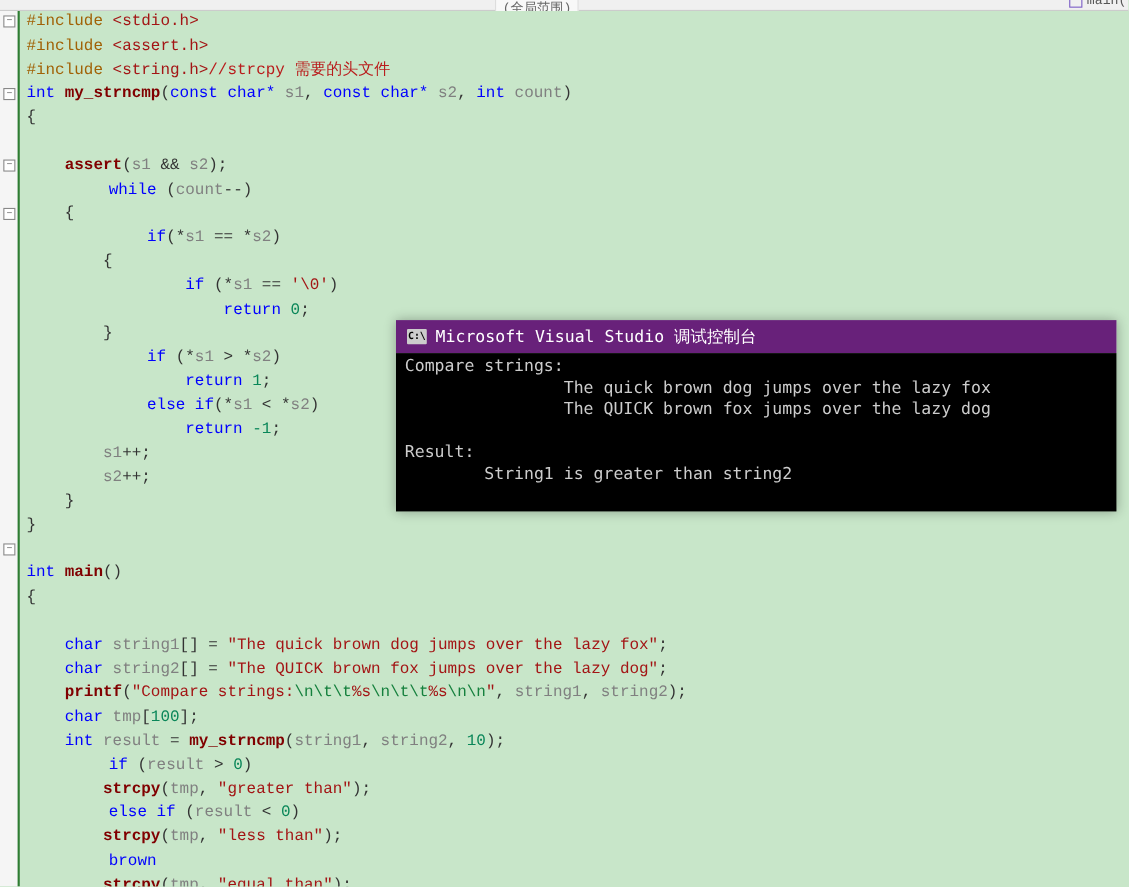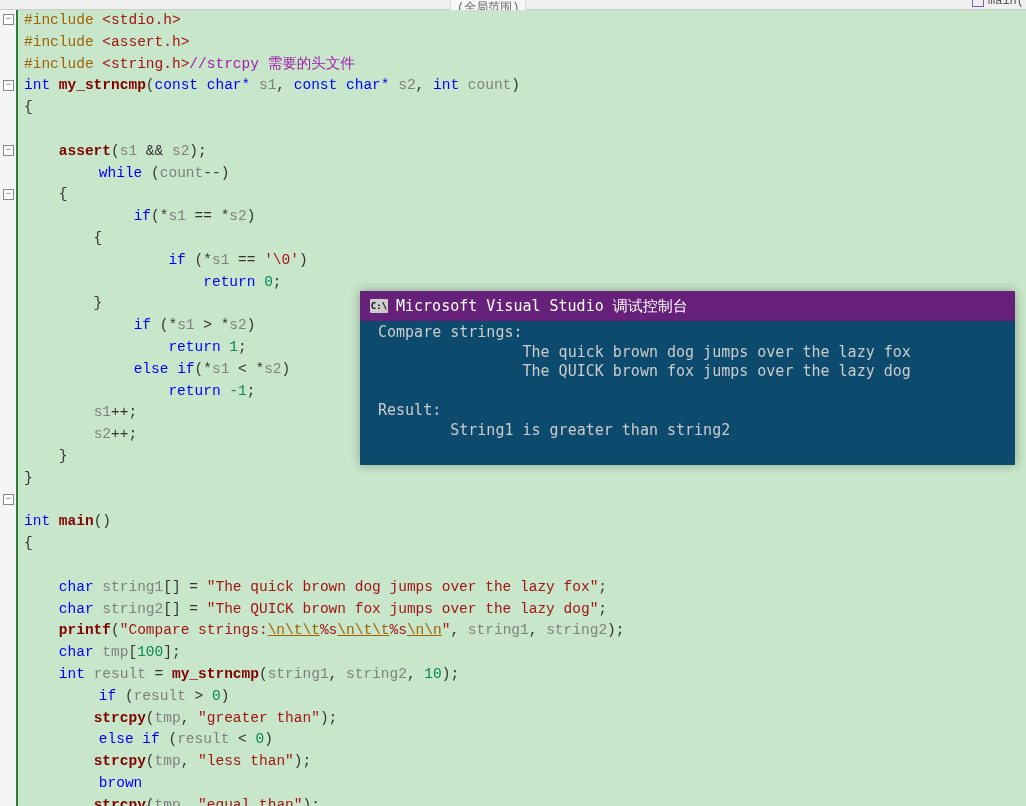--- a/index.html
+++ b/index.html
@@ -61,22 +61,22 @@
   line-height: 21.8px;
   white-space: pre;
   padding-left: 4px;
   color: #333;
 }
 .code .kw { color: #0000ff; margin-left: 40px; }
 .code .type { color: #0000ff; }
 .code .inc { color: #a16207; }
 .code .lib { color: #a31515; }
 .code .str { color: #a31515; }
-.code .esc { color: #a16207; text-decoration: underline; }
-.code .cmt { color: #a21caf; }
+.code .esc { color: #15803d; }
+.code .cmt { color: #b91c1c; }
 .code .id { color: #808080; }
 .code .fn { color: #800000; font-weight: bold; }
 .code .num { color: #098658; }
 
 .console {
   position: absolute;
   left: 360px;
   top: 281px;
   width: 655px;
   height: 174px;
@@ -99,24 +99,24 @@
   width: 18px;
   height: 14px;
   background: #ccc;
   color: #000;
   font-size: 9px;
   font-weight: bold;
   margin-right: 8px;
   border-radius: 1px;
 }
 .console-body {
-  background: #0c4a6e;
+  background: #000000;
   color: #ccc;
   height: calc(100% - 30px);
-  padding: 2px 0 0 18px;
+  padding: 2px 0 0 8px;
   white-space: pre;
   line-height: 19.5px;
   font-family: 'NSimSun', Consolas, monospace;
 }
 .scope-dropdown {
   position: absolute;
   top: -3px;
   left: 450px;
   font-size: 12px;
   color: #666;

